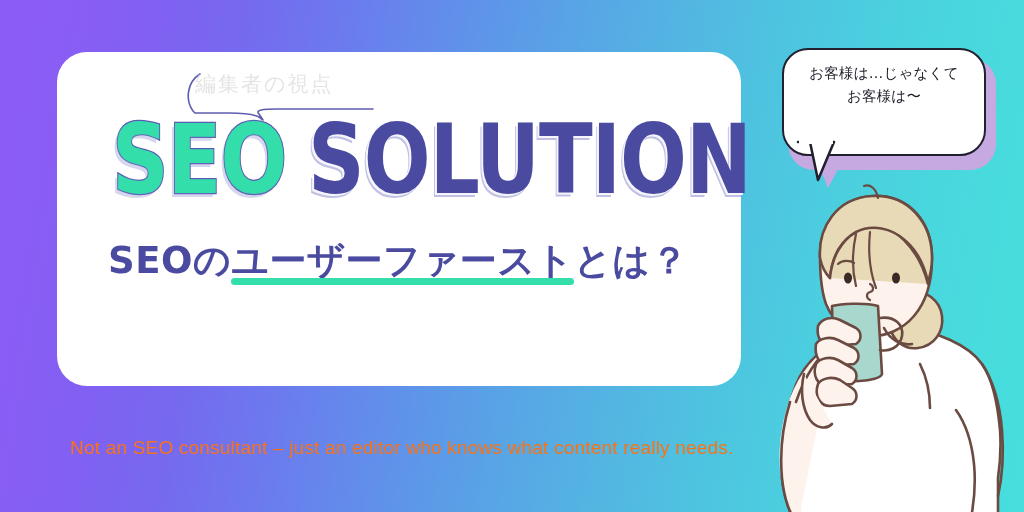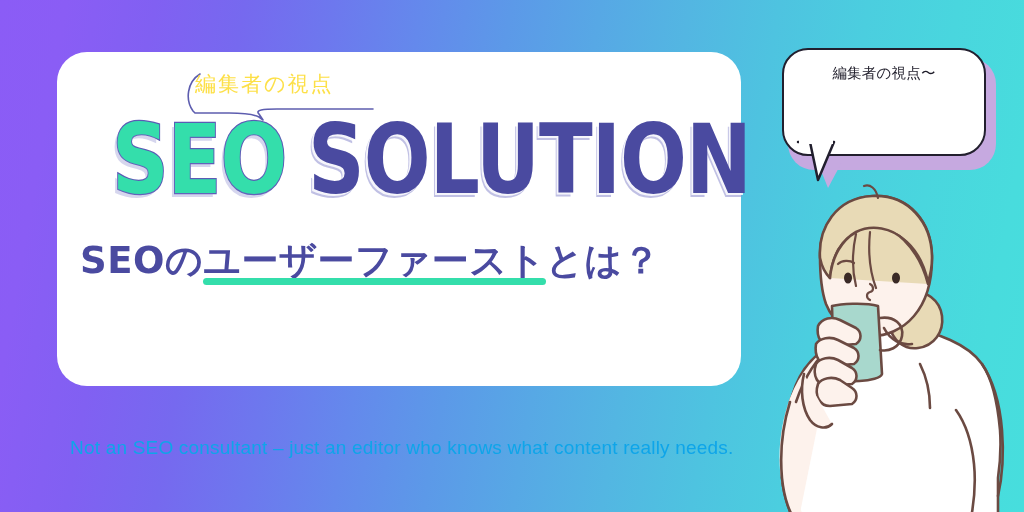--- a/index.html
+++ b/index.html
@@ -54,21 +54,21 @@
     top: 70px;
     width: 210px;
     height: 52px;
   }
   #kicker-text {
     position: absolute;
     left: 28px;
     top: 0px;
     font-size: 21px;
     letter-spacing: 2px;
-    color: #fde047;
+    color: #e5e5e5;
     font-family: "DejaVu Sans", sans-serif;
     white-space: nowrap;
   }
   #kicker-bracket {
     position: absolute;
     left: 0;
     top: 0;
     width: 210px;
     height: 52px;
   }
@@ -100,21 +100,21 @@
   }
   #headline-main {
     color: #4a4aa0;
     text-shadow: -2px 2px 0 rgba(255,255,255,0.85),
                  -3px 3px 0 rgba(140,140,205,0.55);
   }
 
   
   #subtitle-block {
     position: absolute;
-    left: 80px;
+    left: 108px;
     top: 236px;
     width: 600px;
   }
   .sub-line {
     font-family: "DejaVu Sans", sans-serif;
     font-weight: bold;
     font-size: 37px;
     line-height: 50px;
     color: #4a4aa0;
     letter-spacing: 0.5px;
@@ -134,21 +134,21 @@
     background: #34deab;
   }
 
   
   #tagline {
     position: absolute;
     left: 70px;
     top: 437px;
     font-family: "Liberation Sans", sans-serif;
     font-size: 19px;
-    color: #0ea5e9;
+    color: #f97316;
     letter-spacing: 0.2px;
     white-space: nowrap;
   }
 
   
   #speech-bubble-wrap {
     position: absolute;
     left: 772px;
     top: 40px;
     width: 230px;
@@ -240,21 +240,22 @@
 
   <div id="speech-bubble-wrap">
     <div id="bubble-shadow"></div>
     <div id="bubble-shadow-tail"></div>
     <div id="bubble-body"></div>
     <svg id="bubble-tail-svg" viewBox="0 0 70 50">
       <path d="M2 2 L38 2 L22 40 L14 2 Z" fill="#ffffff" stroke="#221f2e" stroke-width="2.5" stroke-linejoin="round"></path>
       <rect x="3" y="0" width="34" height="4" fill="#ffffff"></rect>
     </svg>
     <div id="bubble-text">
-      <div>編集者の視点〜</div>
+      <div>お客様は…じゃなくて</div>
+      <div>お客様は〜</div>
     </div>
   </div>
 
   <svg id="person-illustration" viewBox="0 0 268 340">
     <defs>
       <clipPath id="frameClip">
           <rect x="0" y="0" width="268" height="340"></rect>
         </clipPath>
     </defs>
     <g clip-path="url(#frameClip)" stroke="#6b4a42" stroke-width="2.6" stroke-linecap="round" stroke-linejoin="round" fill="none">

